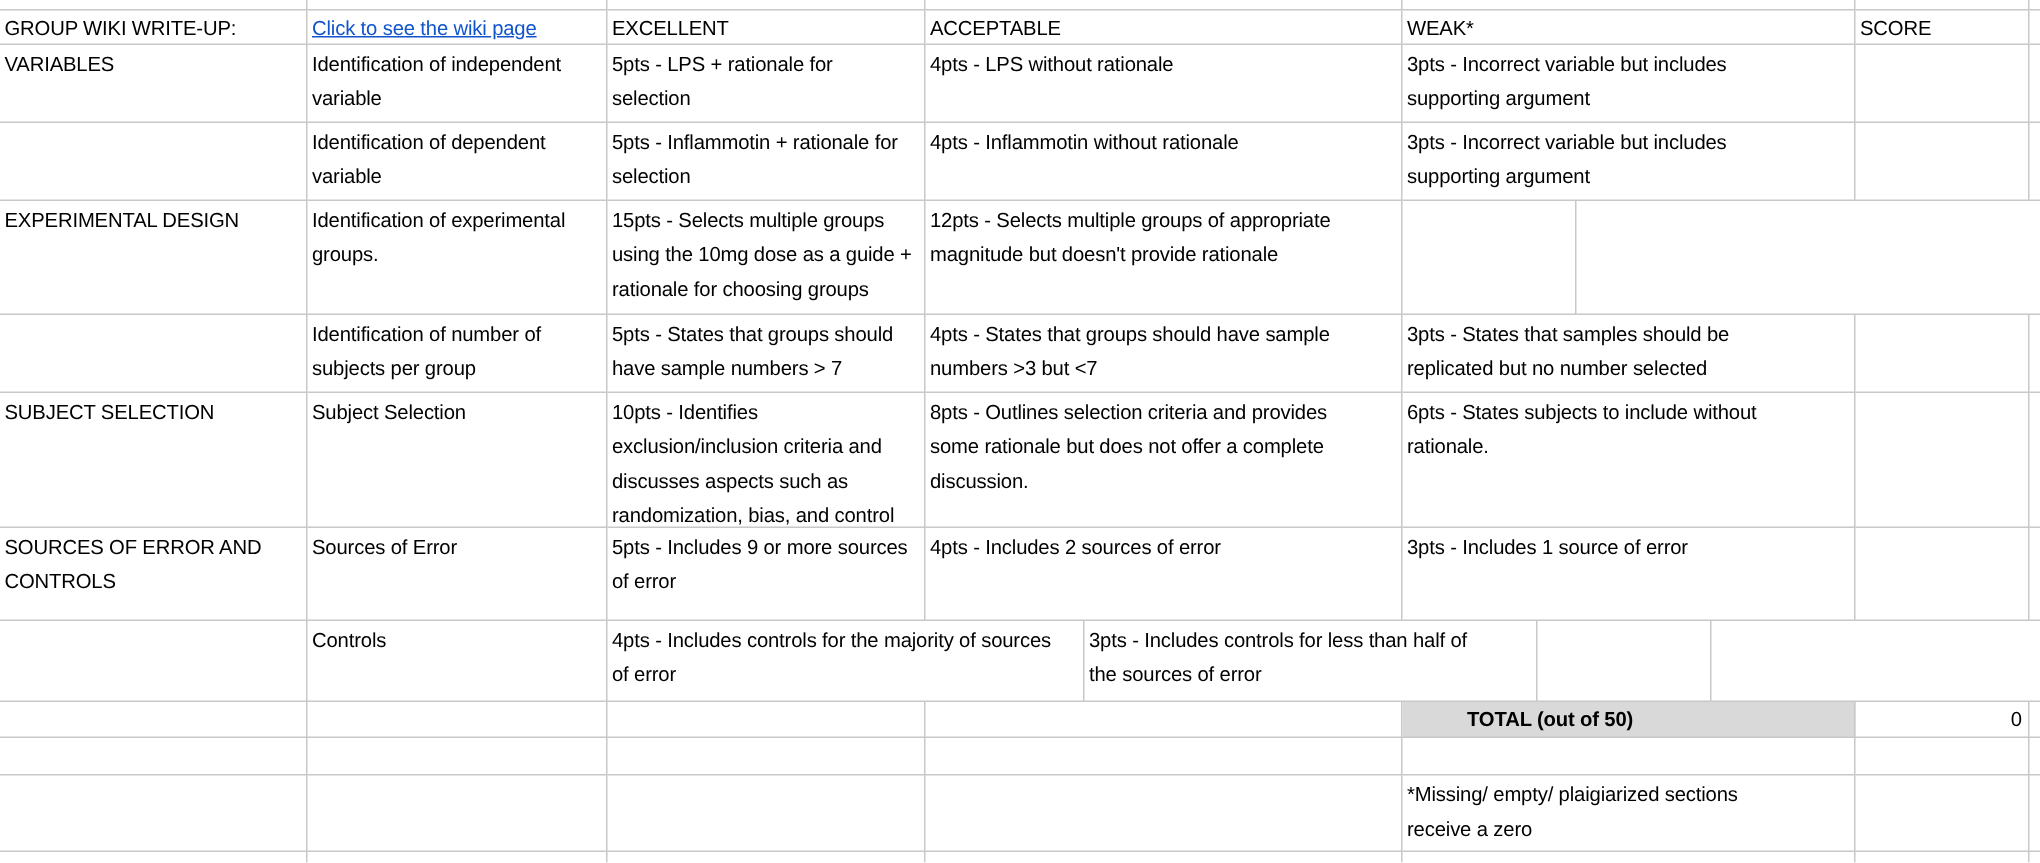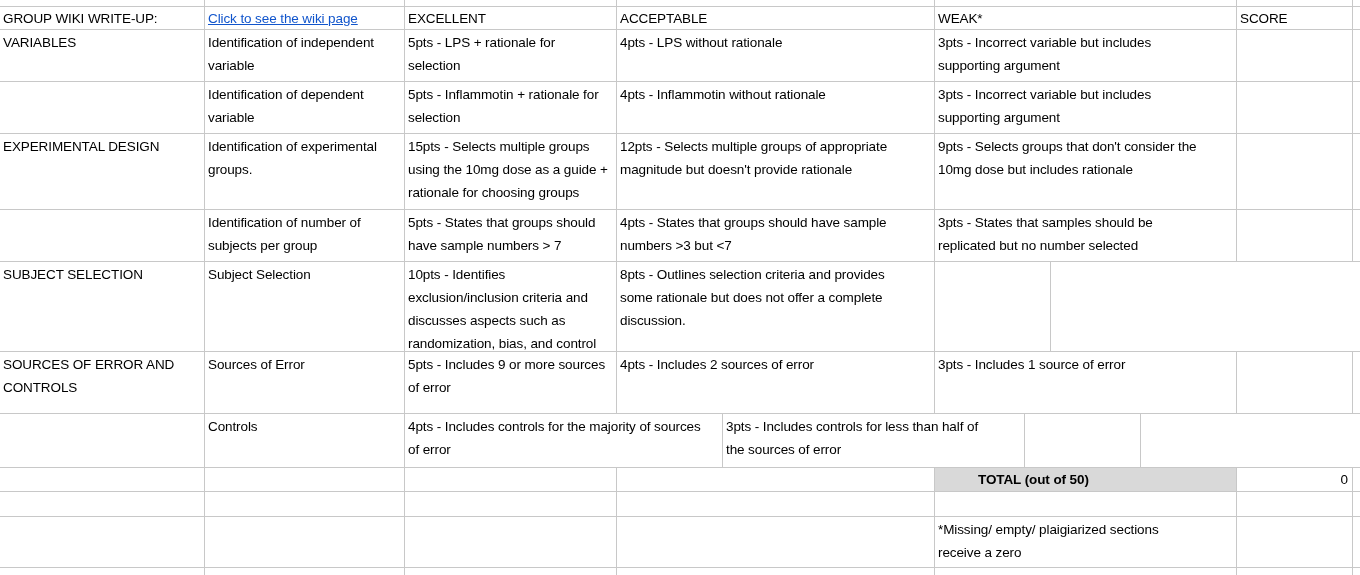--- a/index.html
+++ b/index.html
@@ -90,22 +90,20 @@
 
   <div class="row h76">
     <div class="cell c1">EXPERIMENTAL DESIGN</div>
     <div class="cell c2">Identification of experimental
 groups.</div>
     <div class="cell c3">15pts - Selects multiple groups
 using the 10mg dose as a guide +
 rationale for choosing groups</div>
     <div class="cell c4">12pts - Selects multiple groups of appropriate
 magnitude but doesn't provide rationale</div>
-    <div class="cell c5">9pts - Selects groups that don't consider the
-10mg dose but includes rationale</div>
     <div class="cell c6 score-num"></div>
     <div class="cell c7"></div>
   </div>
 
   <div class="row h52">
     <div class="cell c1"></div>
     <div class="cell c2">Identification of number of
 subjects per group</div>
     <div class="cell c3">5pts - States that groups should
 have sample numbers &gt; 7</div>
@@ -120,20 +118,22 @@
   <div class="row h90">
     <div class="cell c1">SUBJECT SELECTION</div>
     <div class="cell c2">Subject Selection</div>
     <div class="cell c3">10pts - Identifies
 exclusion/inclusion criteria and
 discusses aspects such as
 randomization, bias, and control</div>
     <div class="cell c4">8pts - Outlines selection criteria and provides
 some rationale but does not offer a complete
 discussion.</div>
+    <div class="cell c5">6pts - States subjects to include without
+rationale.</div>
     <div class="cell c6 score-num"></div>
     <div class="cell c7"></div>
   </div>
 
   <div class="row h62">
     <div class="cell c1">SOURCES OF ERROR AND
 CONTROLS</div>
     <div class="cell c2">Sources of Error</div>
     <div class="cell c3">5pts - Includes 9 or more sources
 of error</div>

